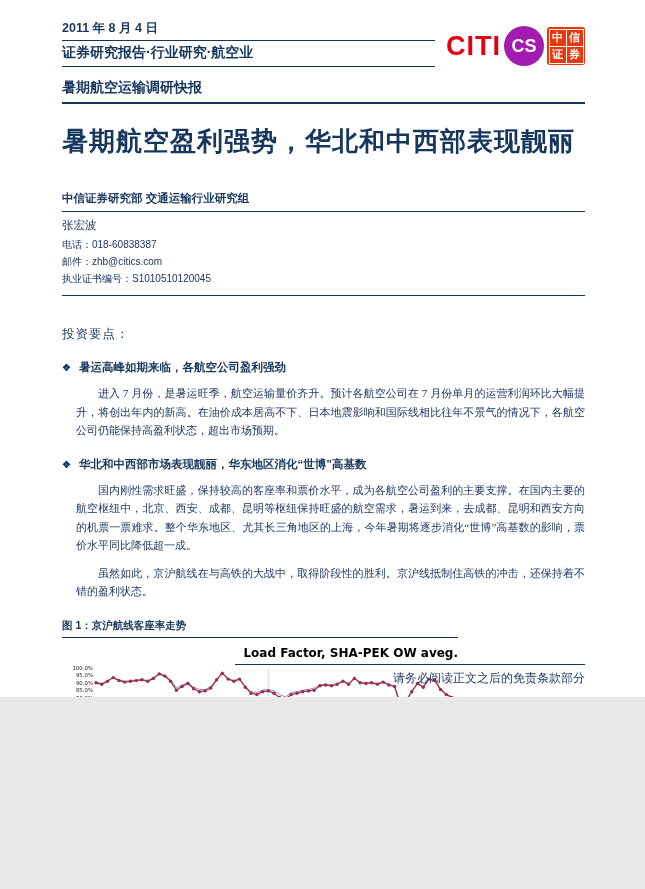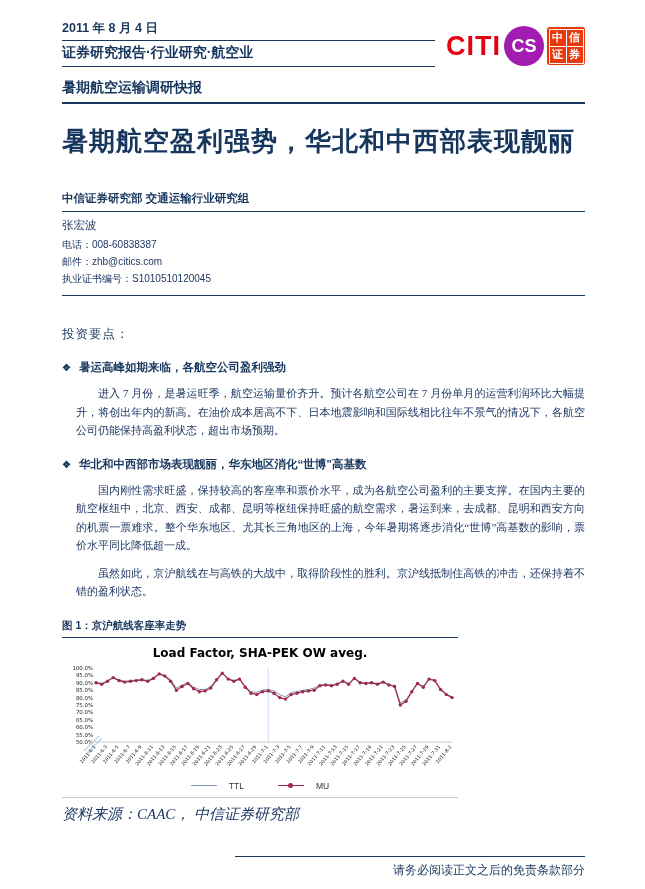--- a/index.html
+++ b/index.html
@@ -1,16 +1,16 @@
 <!DOCTYPE html>
 <html><head>
 <meta charset="utf-8">
 <style>
   html,body{margin:0;padding:0;background:#e9e9e9;}
-  .page{width:645px;height:889px;margin:0 auto;background:#ffffff;position:relative;
+  .page{width:645px;height:697px;margin:0 auto;background:#ffffff;position:relative;
         box-sizing:border-box;padding:20px 60px 0 62px;color:#1F3864;
         font-family:"Liberation Sans",sans-serif;overflow:hidden;}
   
   .hdr{display:flex;justify-content:space-between;align-items:flex-start;}
   .hdr-left{width:373px;}
   .doc-date{font-size:12.5px;font-weight:bold;color:#17365D;padding-bottom:3px;border-bottom:1px solid #17365D;}
   .doc-cat{font-size:14px;font-weight:bold;color:#17365D;padding:3px 0 4px;border-bottom:1px solid #17365D;}
   .logo{display:flex;align-items:center;gap:3px;margin-top:6px;}
   .logo .citi{color:#E60012;font-weight:bold;font-size:27px;letter-spacing:1px;line-height:1;}
   .logo .cs-circle{width:40px;height:40px;border-radius:50%;background:#a21caf;color:#fff;
@@ -32,21 +32,21 @@
   .analyst .row{margin-top:3px;}
   
   .hl-heading{margin-top:30px;font-size:12.5px;color:#17365D;letter-spacing:1px;}
   .hl-item{margin-top:17px;font-weight:bold;font-size:11.5px;color:#17365D;display:flex;gap:8px;align-items:baseline;}
   .diamond{font-size:10px;line-height:1;}
   p.body{font-family:"Liberation Serif","DejaVu Serif",serif;font-size:11px;line-height:18.5px;
         text-align:justify;text-indent:2em;color:#1F3864;margin:9px 0 0 14px;}
   
   .figure{margin-top:18px;width:396px;}
   .figcap{font-size:10.5px;font-weight:bold;color:#17365D;padding-bottom:4px;border-bottom:1px solid #17365D;}
-  .chart-title{text-align:center;font-weight:bold;font-size:12px;color:#000;margin-top:8px;
+  .chart-title{text-align:right;font-weight:bold;font-size:12px;color:#000;margin-top:8px;
         font-family:"DejaVu Sans","Liberation Sans",sans-serif;}
   .chart-svg{display:block;width:396px;height:118px;margin-top:2px;
         font-family:"DejaVu Sans","Liberation Sans",sans-serif;}
   .legend{display:flex;justify-content:center;gap:34px;font-size:8.5px;color:#333;
         padding:1px 0 6px;border-bottom:1px solid #c9c9c9;}
   .leg-item{display:flex;align-items:center;gap:12px;}
   .leg-line{display:inline-block;width:26px;height:0;border-top:1.5px solid #888;position:relative;}
   .leg-dot{position:absolute;left:10.5px;top:-3.5px;width:5px;height:5px;border-radius:50%;background:#9E2B4D;}
   .source{font-size:15px;font-style:italic;color:#1F3864;margin-top:7px;
         font-family:"Liberation Serif","DejaVu Serif",serif;}
@@ -80,21 +80,21 @@
   <hr class="rule-full">
 
   <h1 class="headline">暑期航空盈利强势，华北和中西部表现靓丽</h1>
 
   <div class="dept">
     <span>中信证券研究部 交通运输行业研究组</span>
   </div>
 
   <div class="analyst">
     <div class="name">张宏波</div>
-    <div class="row"><span>电话：</span><span>008-60838387</span></div>
+    <div class="row"><span>电话：</span><span>018-60838387</span></div>
     <div class="row"><span>邮件：</span><span>zhb@citics.com</span></div>
     <div class="row"><span>执业证书编号：</span><span>S1010510120045</span></div>
   </div>
 
   <div class="hl-heading">投资要点：</div>
 
   <div class="hl-item">
     <span class="diamond">❖</span>
     <span>暑运高峰如期来临，各航空公司盈利强劲</span>
   </div>

